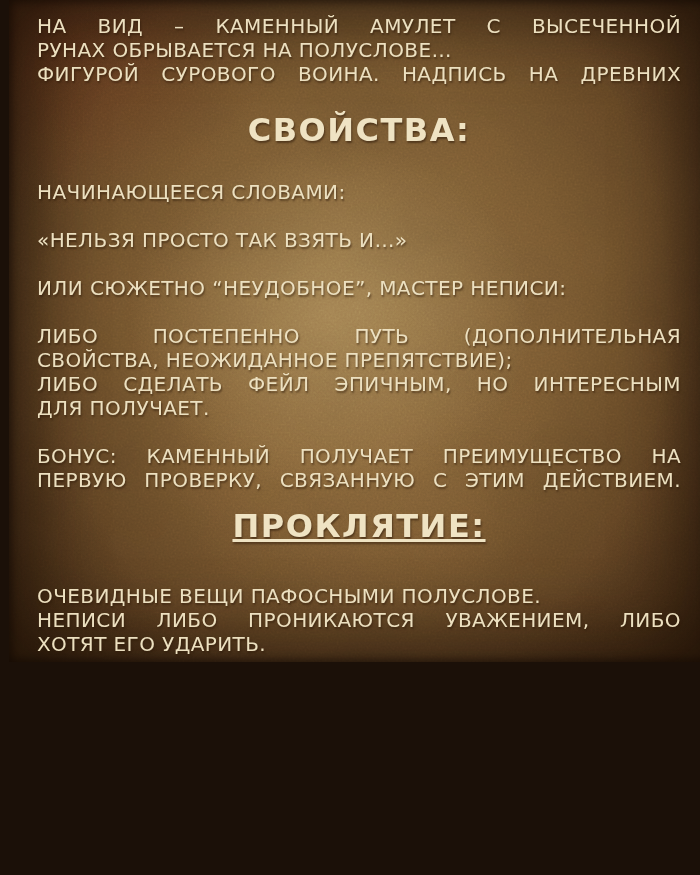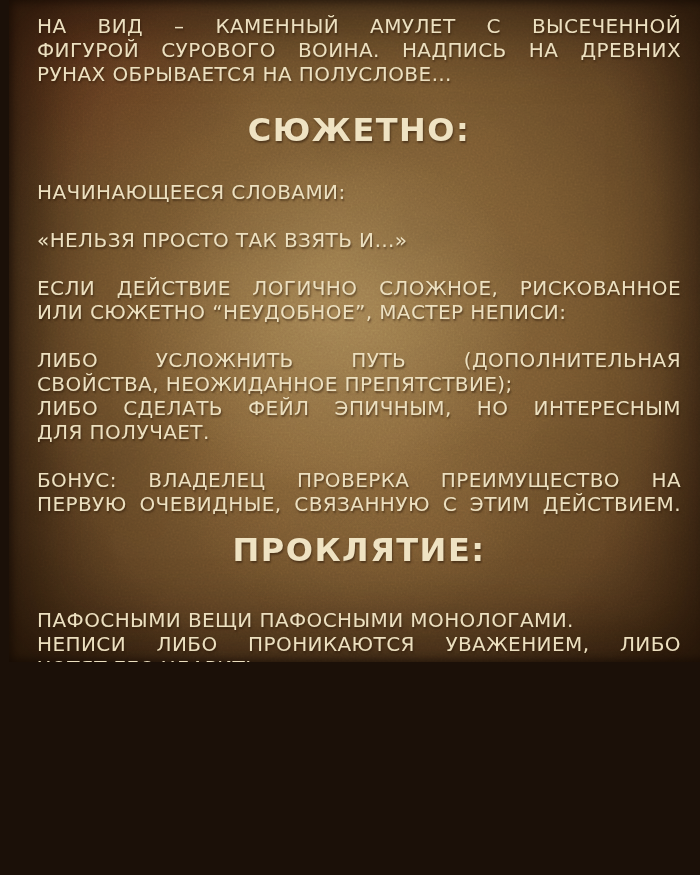--- a/index.html
+++ b/index.html
@@ -54,21 +54,21 @@
   .ln.just { text-align: justify; text-align-last: justify; }
   .heading {
     margin: 0 0 30px;
     font-size: 32px;
     line-height: 40px;
     font-weight: 700;
     letter-spacing: 1.5px;
     text-align: center;
     color: #efe3c3;
   }
-  .heading.curse { margin: 0 0 38px; }
+  .heading.curse { margin: 0 0 38px; text-decoration: underline; }
 </style>
 </head>
 <body>
 
 <div class="page">
 
   <svg class="tex tex-coarse" width="700" height="875" xmlns="http://www.w3.org/2000/svg" aria-hidden="true">
     <defs>
       <filter id="noise-coarse" x="0" y="0" width="100%" height="100%">
         <feTurbulence type="fractalNoise" baseFrequency="0.007 0.01" numOctaves="4" seed="11"></feTurbulence>
@@ -87,58 +87,57 @@
     </defs>
     <rect width="700" height="875" filter="url(#noise-fine)"></rect>
   </svg>
 
   <div class="vignette"></div>
 
   <div class="content">
 
     <p class="para">
       <span class="ln just">НА ВИД – КАМЕННЫЙ АМУЛЕТ С ВЫСЕЧЕННОЙ</span>
+      <span class="ln">РУНАХ ОБРЫВАЕТСЯ НА ПОЛУСЛОВЕ…</span>
       <span class="ln just">ФИГУРОЙ СУРОВОГО ВОИНА. НАДПИСЬ НА ДРЕВНИХ</span>
-      <span class="ln">РУНАХ ОБРЫВАЕТСЯ НА ПОЛУСЛОВЕ…</span>
     </p>
 
-    <h2 class="heading">СЮЖЕТНО:</h2>
+    <h2 class="heading">СВОЙСТВА:</h2>
 
     <p class="para">
       <span class="ln">НАЧИНАЮЩЕЕСЯ СЛОВАМИ:</span>
     </p>
 
     <p class="para">
       <span class="ln">«НЕЛЬЗЯ ПРОСТО ТАК ВЗЯТЬ И…»</span>
     </p>
 
     <p class="para">
-      <span class="ln just">ЕСЛИ ДЕЙСТВИЕ ЛОГИЧНО СЛОЖНОЕ, РИСКОВАННОЕ</span>
       <span class="ln">ИЛИ СЮЖЕТНО “НЕУДОБНОЕ”, МАСТЕР НЕПИСИ:</span>
     </p>
 
     <p class="para no-gap">
-      <span class="ln just">ЛИБО УСЛОЖНИТЬ ПУТЬ (ДОПОЛНИТЕЛЬНАЯ</span>
+      <span class="ln just">ЛИБО ПОСТЕПЕННО ПУТЬ (ДОПОЛНИТЕЛЬНАЯ</span>
       <span class="ln">СВОЙСТВА, НЕОЖИДАННОЕ ПРЕПЯТСТВИЕ);</span>
     </p>
 
     <p class="para">
       <span class="ln just">ЛИБО СДЕЛАТЬ ФЕЙЛ ЭПИЧНЫМ, НО ИНТЕРЕСНЫМ</span>
       <span class="ln">ДЛЯ ПОЛУЧАЕТ.</span>
     </p>
 
     <p class="para gap-sm">
-      <span class="ln just">БОНУС: ВЛАДЕЛЕЦ ПРОВЕРКА ПРЕИМУЩЕСТВО НА</span>
-      <span class="ln just">ПЕРВУЮ ОЧЕВИДНЫЕ, СВЯЗАННУЮ С ЭТИМ ДЕЙСТВИЕМ.</span>
+      <span class="ln just">БОНУС: КАМЕННЫЙ ПОЛУЧАЕТ ПРЕИМУЩЕСТВО НА</span>
+      <span class="ln just">ПЕРВУЮ ПРОВЕРКУ, СВЯЗАННУЮ С ЭТИМ ДЕЙСТВИЕМ.</span>
     </p>
 
     <h2 class="heading curse">ПРОКЛЯТИЕ:</h2>
 
     <p class="para no-gap">
-      <span class="ln">ПАФОСНЫМИ ВЕЩИ ПАФОСНЫМИ МОНОЛОГАМИ.</span>
+      <span class="ln">ОЧЕВИДНЫЕ ВЕЩИ ПАФОСНЫМИ ПОЛУСЛОВЕ.</span>
     </p>
 
     <p class="para">
       <span class="ln just">НЕПИСИ ЛИБО ПРОНИКАЮТСЯ УВАЖЕНИЕМ, ЛИБО</span>
       <span class="ln">ХОТЯТ ЕГО УДАРИТЬ.</span>
     </p>
 
   </div>
 </div>
 

